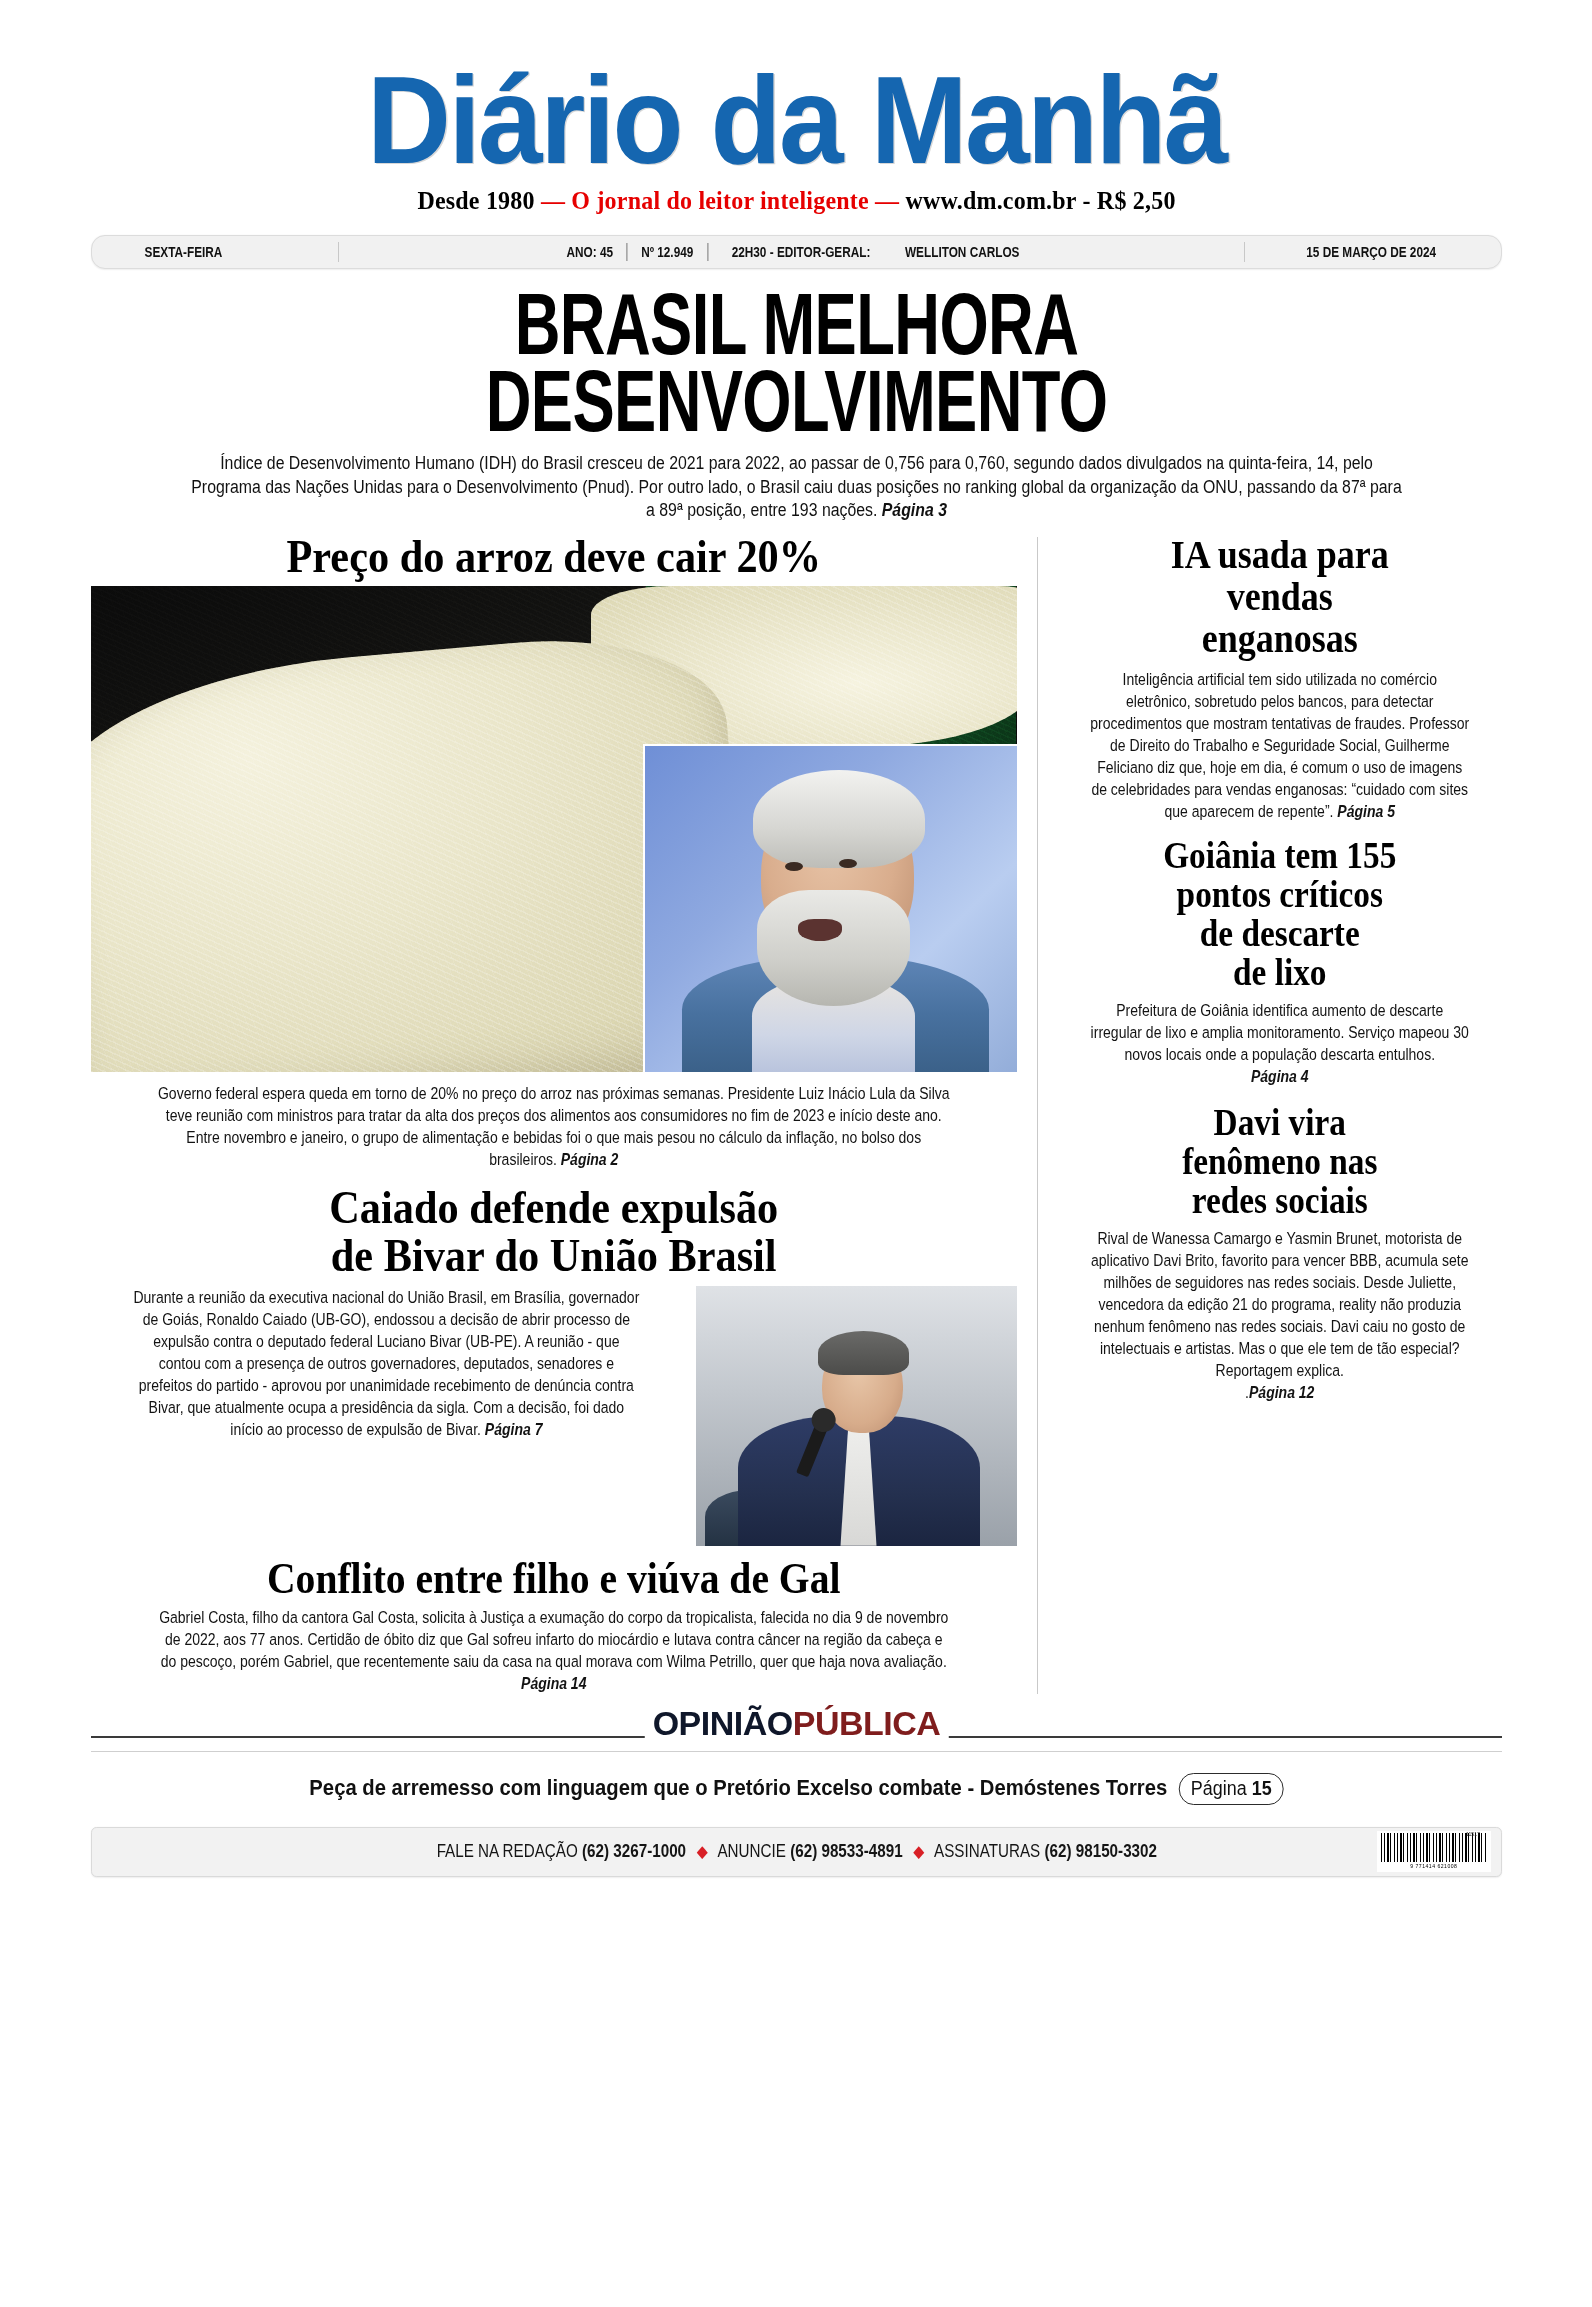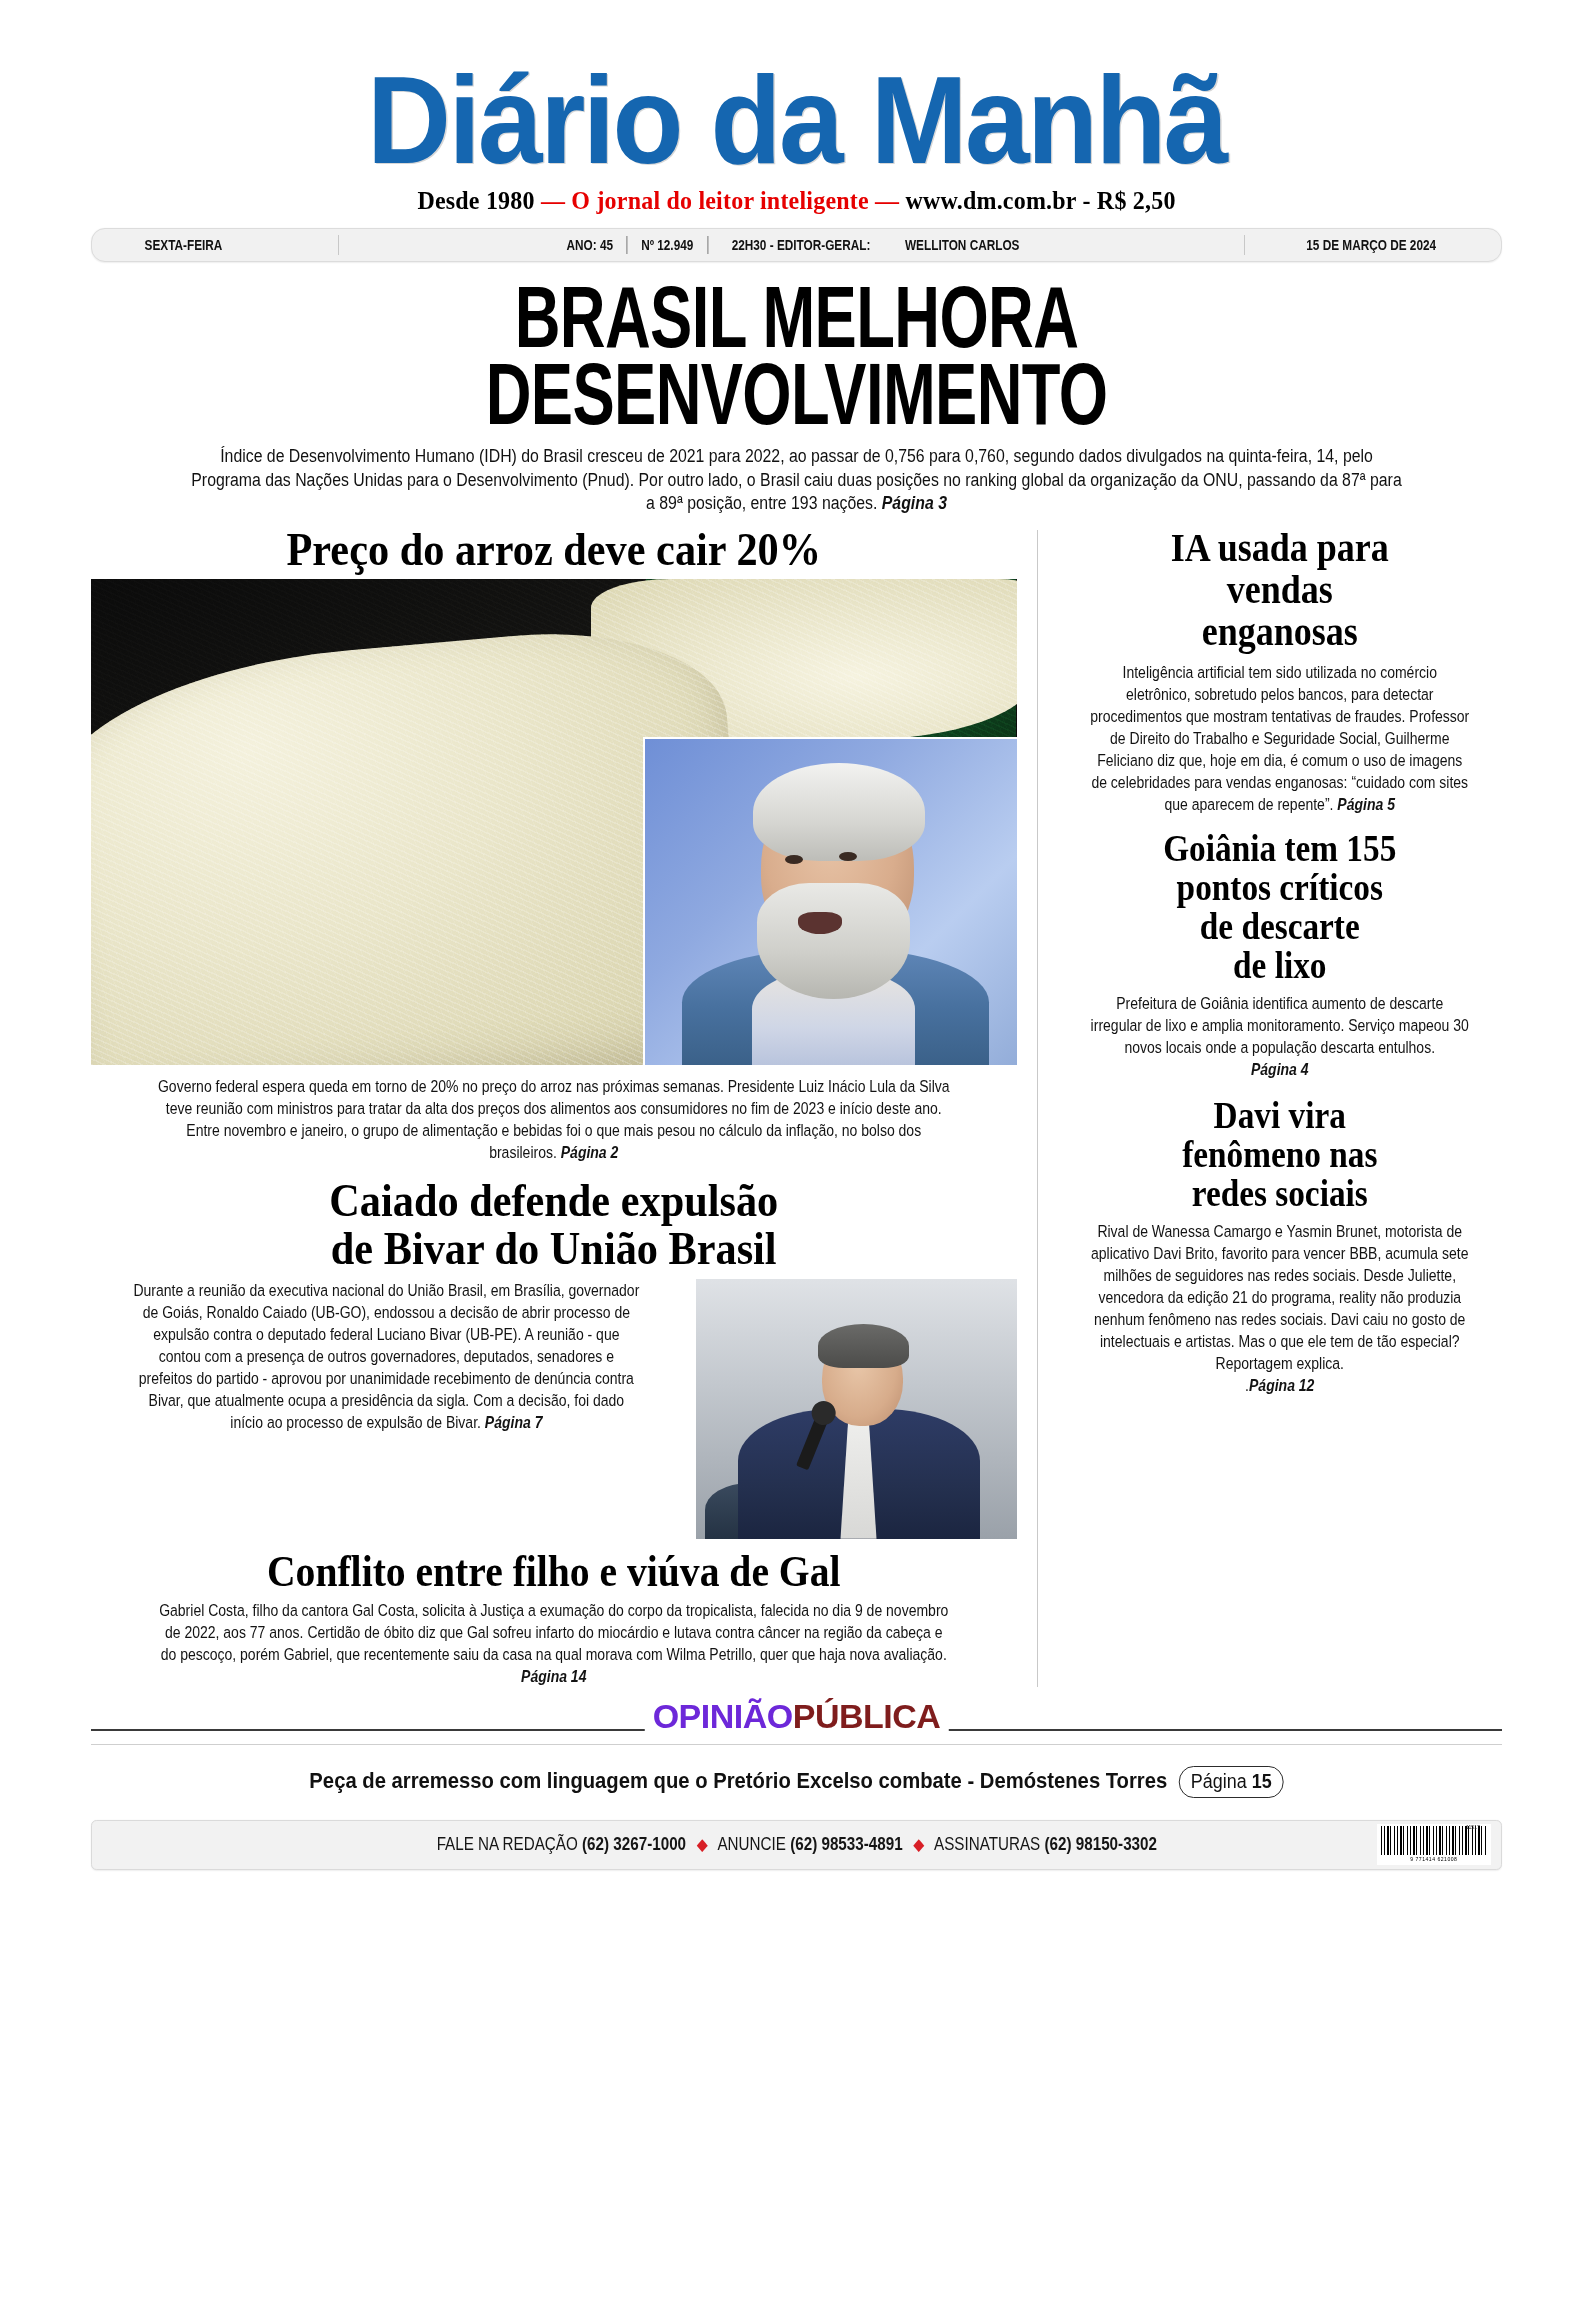--- a/index.html
+++ b/index.html
@@ -38,21 +38,21 @@
     font-size:24px;
     letter-spacing:0.2px;
     white-space:nowrap;
     color:#000;
     transform:scaleY(1.05);
   }
   .masthead-tagline .tl-red{color:#e60000;}
   .tl-sc{font-size:24px;}
   
   .infobar{
-    margin:13px 91px 0 91px;
+    margin:20px 91px 0 91px;
     height:32px;
     background:#f1f1f1;
     border:0.5px solid #dcdcdc;
     border-radius:14px;
     display:flex;
     align-items:center;
     position:relative;
     box-shadow:0 0.9px 1.4px rgba(0,0,0,0.07);
   }
   .infobar .cell{
@@ -280,21 +280,21 @@
     position:absolute;left:0;right:0;top:30px;height:1.4px;background:#3a3a3a;
   }
   .opiniao-label{
     position:absolute;left:50%;top:0;transform:translateX(-50%);
     background:#fff;padding:0 8.4px;
     font-family:"Liberation Sans", sans-serif;
     font-weight:bold;font-size:34px;line-height:1;
     white-space:nowrap;
     letter-spacing:-0.5px;
   }
-  .opiniao-label .op-blk{color:#6d28d9;}
+  .opiniao-label .op-blk{color:#0f172a;}
   .opiniao-label .op-red{color:#7f1d1d;}
   .opiniao-line2{
     margin:0 91px;
     height:0.9px;background:#cfcfcf;
   }
   .opiniao-quote{
     margin:21.4px 91px 0 91px;
     text-align:center;
     font-family:"Liberation Sans", sans-serif;
     font-weight:bold;

